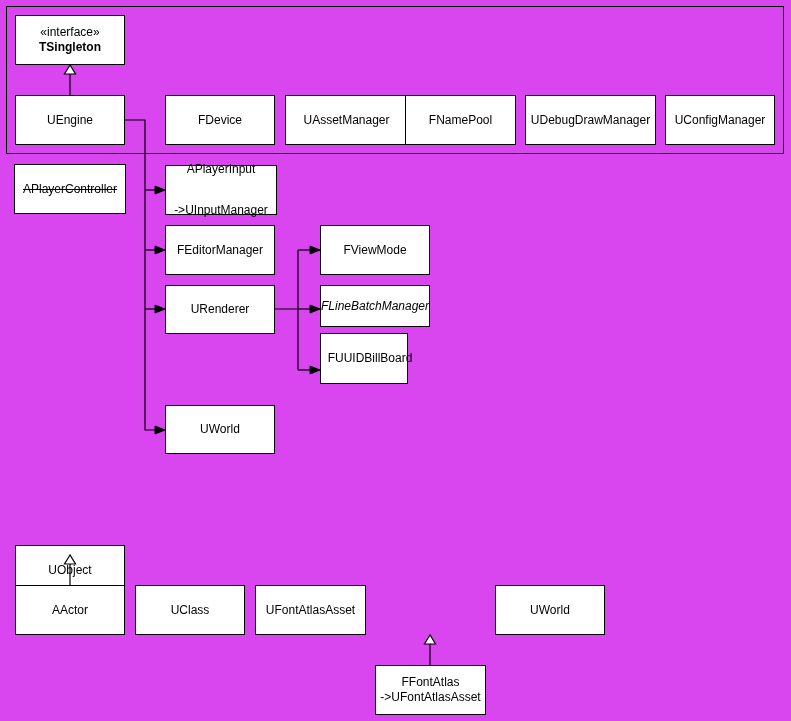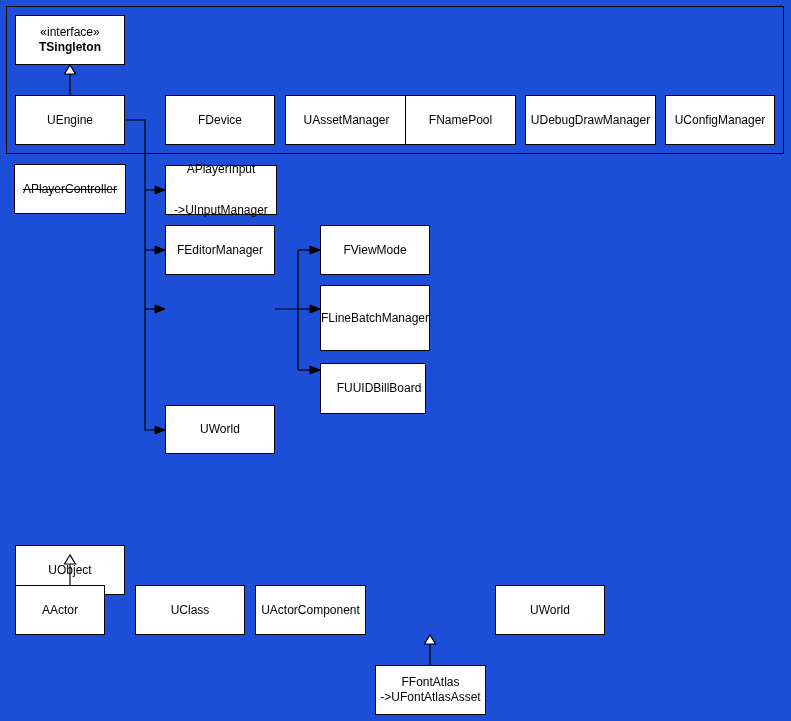--- a/index.html
+++ b/index.html
@@ -4,21 +4,21 @@
 <style>
   html, body {
     margin: 0;
     padding: 0;
     background: #ffffff;
   }
   #canvas {
     position: relative;
     width: 791px;
     height: 721px;
-    background: #1d4ed8;
+    background: #d946ef;
     font-family: "Liberation Sans", sans-serif;
     font-size: 12px;
     color: #000000;
     overflow: hidden;
   }
   .frame {
     position: absolute;
     left: 6px; top: 6px; width: 778px; height: 148px;
     border: 1px solid #000000;
     background: transparent;
@@ -46,25 +46,25 @@
   .n-fdevice           { left:165px; top:95px;  width:110px; height:50px; }
   .n-uassetmanager     { left:285px; top:95px;  width:123px; height:50px; }
   .n-fnamepool         { left:405px; top:95px;  width:111px; height:50px; }
   .n-udebugdrawmanager { left:525px; top:95px;  width:131px; height:50px; }
   .n-uconfigmanager    { left:665px; top:95px;  width:110px; height:50px; }
   .n-aplayercontroller { left:14px;  top:164px; width:112px; height:50px; }
   .n-aplayerinput      { left:165px; top:165px; width:112px; height:50px;gap:26px; }
   .n-feditormanager    { left:165px; top:225px; width:110px; height:50px; }
   .n-urenderer         { left:165px; top:285px; width:110px; height:49px; }
   .n-fviewmode         { left:320px; top:225px; width:110px; height:50px; }
-  .n-flinebatchmanager { left:320px; top:285px; width:110px; height:66px; }
-  .n-fuuidbillboard    { left:320px; top:363px; width:106px; height:51px;padding-left:12px; }
+  .n-flinebatchmanager { left:320px; top:285px; width:110px; height:42px;font-style:italic; }
+  .n-fuuidbillboard    { left:320px; top:333px; width:88px; height:51px;padding-left:12px; }
   .n-uworld-engine     { left:165px; top:405px; width:110px; height:49px; }
   .n-uobject           { left:15px;  top:505px; width:110px; height:50px;margin-top:40px; }
-  .n-aactor            { left:15px;  top:585px; width:90px; height:50px; }
+  .n-aactor            { left:15px;  top:585px; width:110px; height:50px; }
   .n-uclass            { left:135px; top:585px; width:110px; height:50px; }
   .n-uactorcomponent   { left:255px; top:585px; width:111px; height:50px; }
   .n-uasset            { left:375px; top:585px; width:110px; height:50px; }
   .n-uworld-bottom     { left:495px; top:585px; width:110px; height:50px; }
   .n-ffontatlas        { left:375px; top:665px; width:111px; height:50px; }
 
   #wires {
     position: absolute;
     left: 0; top: 0;
     pointer-events: none;
@@ -115,20 +115,23 @@
 
   <div class="node n-aplayerinput">
     <span class="lbl">APlayerInput</span>
     <span class="lbl">-&gt;UInputManager</span>
   </div>
 
   <div class="node n-feditormanager">
     <span class="lbl">FEditorManager</span>
   </div>
 
+  <div class="node n-urenderer">
+    <span class="lbl">URenderer</span>
+  </div>
 
   <div class="node n-fviewmode">
     <span class="lbl">FViewMode</span>
   </div>
 
   <div class="node n-flinebatchmanager">
     <span class="lbl">FLineBatchManager</span>
   </div>
 
   <div class="node n-fuuidbillboard">
@@ -145,21 +148,21 @@
 
   <div class="node n-aactor">
     <span class="lbl">AActor</span>
   </div>
 
   <div class="node n-uclass">
     <span class="lbl">UClass</span>
   </div>
 
   <div class="node n-uactorcomponent">
-    <span class="lbl">UActorComponent</span>
+    <span class="lbl">UFontAtlasAsset</span>
   </div>
 
 
   <div class="node n-uworld-bottom">
     <span class="lbl">UWorld</span>
   </div>
 
   <div class="node n-ffontatlas">
     <span class="lbl">FFontAtlas</span>
     <span class="lbl">-&gt;UFontAtlasAsset</span>

